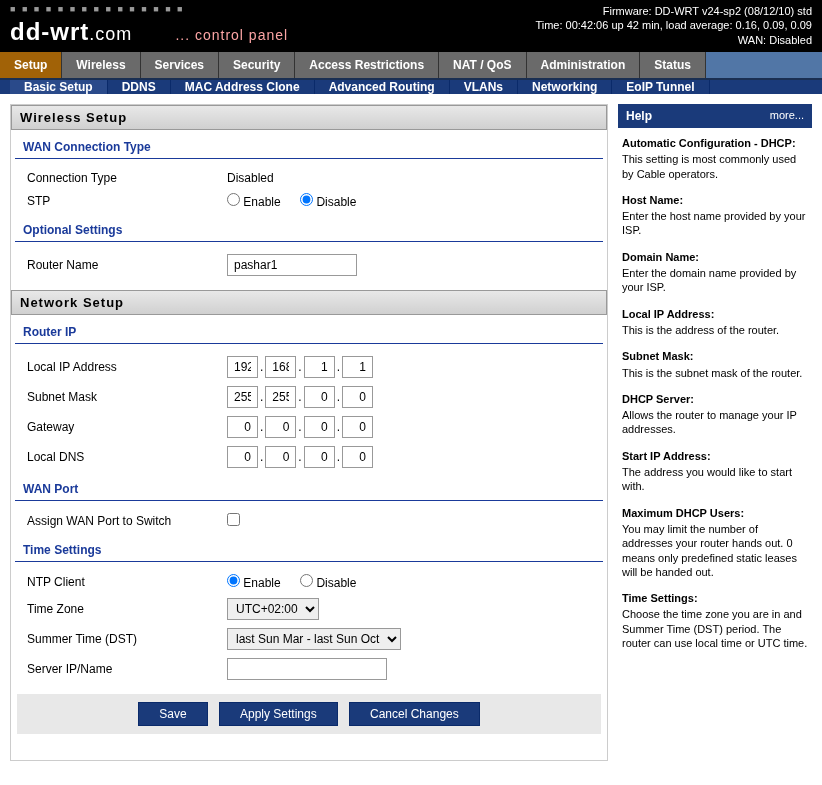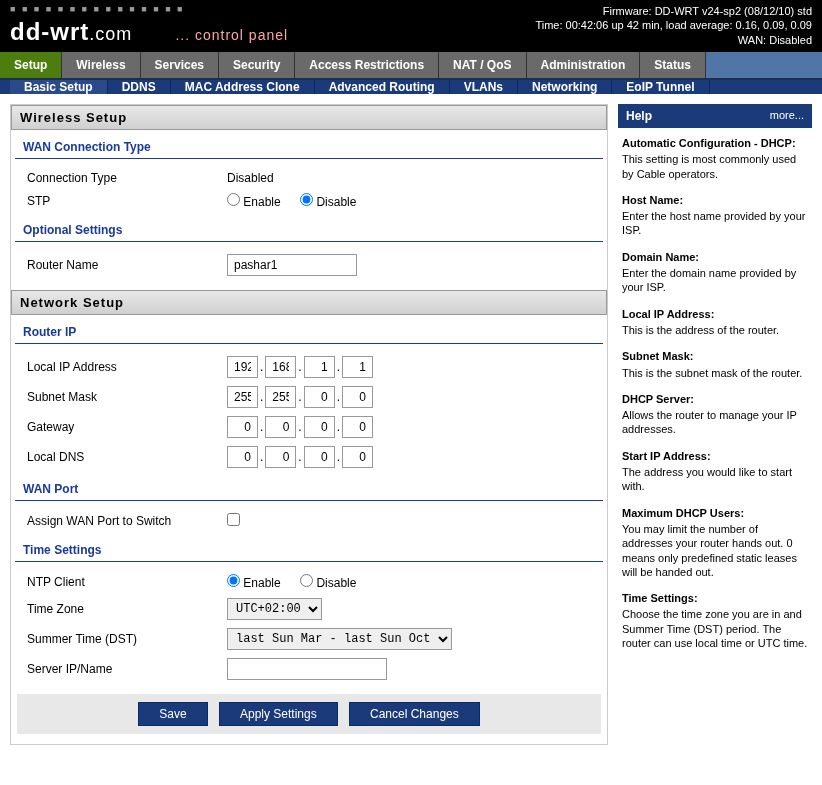--- a/index.html
+++ b/index.html
@@ -5,39 +5,39 @@
     * { margin: 0; padding: 0; box-sizing: border-box; }
     body { font-family: Arial, Helvetica, sans-serif; font-size: 12px; background: #fff; color: #000; width: 822px; }
     .header { background: #000; color: #fff; text-align: right; padding: 4px 10px 2px 10px; font-size: 11px; line-height: 1.3; position: relative; height: 52px; }
     .header .logo { position: absolute; left: 10px; top: 4px; text-align: left; }
     .logo-top { font-size: 9px; letter-spacing: 2px; color: #999; }
     .logo-main { font-size: 24px; font-weight: bold; letter-spacing: 1px; }
     .logo-main .com { font-weight: normal; font-size: 18px; }
     .logo-sub { color: #fca5a5; font-size: 14px; letter-spacing: 1px; margin-left: 40px; display: inline; }
     .main-tabs { background: #5176a6; display: flex; border-bottom: 2px solid #1a2f52; }
     .main-tab { padding: 6px 14px; background: #778; border-right: 1px solid #333; color: #fff; font-size: 12px; font-weight: bold; cursor: pointer; }
-    .main-tab.active { background: #4d7c0f; }
+    .main-tab.active { background: #a16207; }
     .main-tab.inactive { background: #6a6a6a; }
     .sub-tabs { background: #1a3a7a; display: flex; padding: 0 10px; }
     .sub-tab { padding: 0 14px; color: #fff; font-size: 12px; font-weight: bold; cursor: pointer; border-right: 1px solid #0a2a6a; }
     .sub-tab.active { background: #2a4a8a; }
     .content { display: flex; padding: 10px; gap: 10px; }
-    .main-col { flex: 1; border: 1px solid #ccc; padding: 0 0 10px 0; }
+    .main-col { flex: 1; border: 1px solid #ccc; padding: 0 0 26px 0; }
     .help-col { width: 194px; }
     .section-header { background: linear-gradient(#e8e8e8, #d0d0d0); border: 1px solid #999; padding: 4px 8px; font-weight: bold; font-size: 13px; letter-spacing: 1px; margin: 0; }
     .fieldset-title { color: #1a3a9a; font-weight: bold; font-size: 12px; padding: 10px 8px 4px 8px; border-bottom: 1px solid #1a3a9a; margin: 0 4px 8px 4px; }
     .form-row { display: flex; align-items: center; padding: 4px 16px; font-size: 12px; }
     .form-label { width: 200px; }
     .form-value { flex: 1; }
     input[type="text"] { border: 1px solid #999; padding: 3px 6px; font-size: 12px; }
     input.ip { width: 31px; text-align: right; }
     input.name { width: 130px; }
     input.server { width: 160px; }
     .radio-group label { margin-right: 16px; font-size: 12px; }
-    select { border: 1px solid #999; padding: 2px 4px; font-size: 12px; font-family: Liberation Mono, monospace; }
+    select { border: 1px solid #999; padding: 2px 4px; font-size: 12px; }
     .button-row { text-align: center; padding: 8px; background: #e8e8e8; margin: 10px 6px 0 6px; }
     .btn { background: #1a3a7a; color: #fff; border: 1px solid #0a2a6a; padding: 4px 20px; font-size: 12px; margin: 0 4px; cursor: pointer; }
     .help-header { background: #1a3a7a; color: #fff; padding: 5px 8px; font-weight: bold; display: flex; justify-content: space-between; font-size: 12px; }
     .help-more { font-weight: normal; font-size: 11px; cursor: pointer; }
     .help-section { padding: 8px 4px; font-size: 11px; line-height: 1.3; }
     .help-section dt { font-weight: bold; margin-bottom: 2px; }
     .help-section dd { margin-bottom: 12px; }
     .ip-sep { padding: 0 2px; }
   </style>
 </head>

